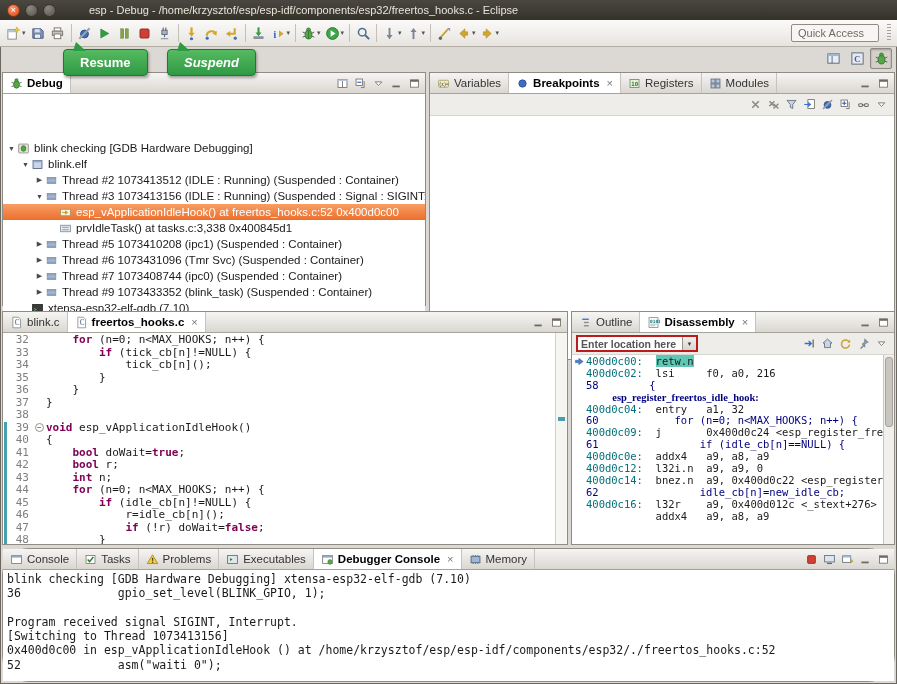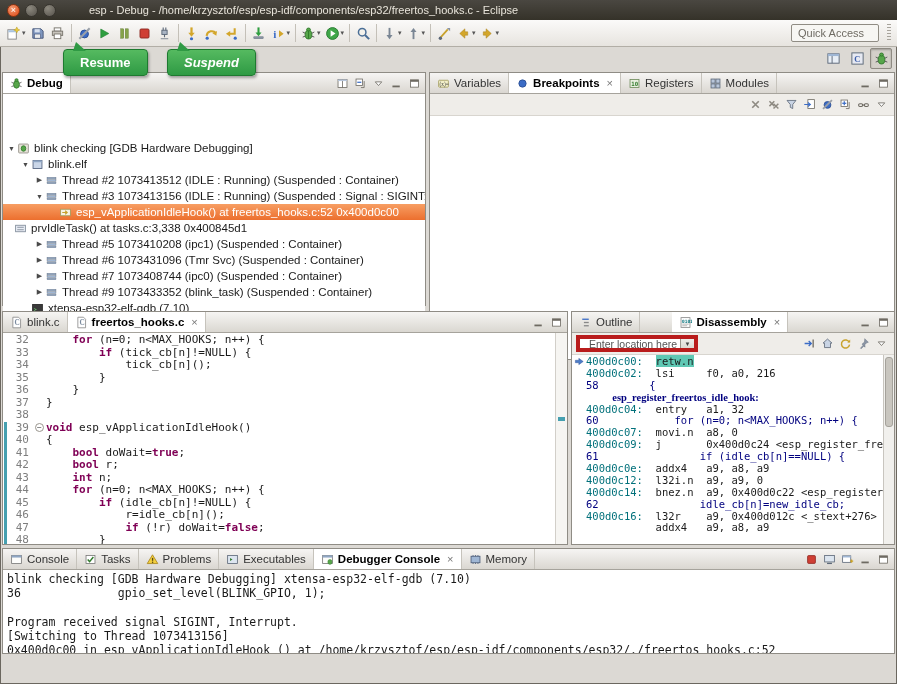--- a/index.html
+++ b/index.html
@@ -37,21 +37,21 @@
 .tab.sel{background:#fff;font-weight:bold;color:#000;}
 .tclose{color:#777;font-size:11px;margin-left:3px;font-weight:normal;}
 .hdricons{margin-left:auto;display:flex;align-items:center;padding-right:2px;flex:none;}
 .hbtn{width:18px;height:18px;display:inline-flex;align-items:center;justify-content:center;}
 .viewbar{height:22px;background:#efede9;border-bottom:1px solid #d8d5cf;display:flex;align-items:center;padding:0 4px;}
 .viewbar .right{margin-left:auto;display:flex;align-items:center;}
 #debug-panel{left:2px;top:72px;width:424px;height:234px;}
 #vars-panel{left:429px;top:72px;width:466px;height:288px;}
 #editor-panel{left:2px;top:311px;width:566px;height:234px;}
 #disasm-panel{left:571px;top:311px;width:324px;height:234px;}
-#console-panel{left:2px;top:548px;width:893px;height:106px;}
+#console-panel{left:2px;top:548px;width:893px;height:134px;border-radius:27px;}
 
 .tree{padding-top:2px;height:calc(100% - 21px);overflow:hidden;background:#fff;margin-top:44px;}
 .trow{height:16px;display:flex;align-items:center;white-space:nowrap;overflow:hidden;font-size:11.5px;}
 .trow .twisty{width:11px;font-size:7px;color:#4a4a4a;text-align:center;flex:none;}
 .trow .icon{flex:none;margin-right:1px;}
 .tnlabel{margin-left:3px;}
 .trow.sel{background:linear-gradient(#f79e63,#ec6f2e);color:#fff;}
 .trow.sel .tnlabel{color:#fff;}
 
 .edwrap{position:relative;display:flex;height:calc(100% - 21px);font-family:"DejaVu Sans Mono",monospace;font-size:11px;line-height:12.5px;background:#fff;overflow:hidden;}
@@ -59,21 +59,21 @@
 .lnumcol{width:30px;text-align:right;color:#7e7e7e;padding:1px 4px 0 0;flex:none;background:#fff;}
 .foldcol{width:13px;flex:none;padding-top:1px;}
 .fline{height:12.5px;display:flex;align-items:center;justify-content:center;}
 .foldm{width:9px;height:9px;border:1px solid #9a968e;border-radius:50%;background:#fff;color:#555;font-size:8px;line-height:7px;text-align:center;}
 .codecol{flex:1;padding-top:1px;overflow:hidden;white-space:pre;}
 .cline{height:12.5px;}
 .kw{color:#7f0055;font-weight:bold;}
 .overview{width:12px;flex:none;border-left:1px solid #d2cfc9;background:#f6f5f2;position:relative;}
 .ovmark{position:absolute;left:2px;width:7px;height:4px;background:#46a0b0;top:40%;}
 
-.combo{width:122px;height:17px;background:#fff;border:4px solid #b91c1c;display:flex;align-items:center;font-size:10.5px;color:#555;padding-left:9px;overflow:hidden;white-space:nowrap;}
+.combo{width:122px;height:17px;background:#fff;border:2px solid #b91c1c;display:flex;align-items:center;font-size:10.5px;color:#555;padding-left:3px;overflow:hidden;white-space:nowrap;font-weight:bold;}
 .combo .carrow{margin-left:auto;width:14px;height:15px;background:linear-gradient(#f3f2ef,#d7d4cd);border-left:1px solid #97938b;display:flex;align-items:center;justify-content:center;font-size:6px;color:#444;flex:none;}
 .dwrap{display:flex;height:calc(100% - 43px);font-family:"DejaVu Sans Mono",monospace;font-size:10.5px;line-height:11.9px;overflow:hidden;background:#fff;}
 .dgutter{width:14px;flex:none;padding-top:1px;}
 .grow{height:11.9px;display:flex;align-items:center;justify-content:center;}
 .dlines{flex:1;padding-top:1px;overflow:hidden;}
 .drow{height:11.9px;white-space:pre;}
 .addr{color:#00707a;}
 .itext.hl{background:#5fc8b4;}
 .drow.src{color:#00007f;}
 .drow.dlabel{color:#00007f;font-weight:bold;font-family:Liberation Serif, serif;}
@@ -445,21 +445,21 @@
       <div class="trow sel" style="padding-left: 45px;">
         <span class="twisty"></span>
         <span class="icon">
           <svg width="13" height="13" viewBox="0 0 16 16" xmlns="http://www.w3.org/2000/svg">
             <rect x="2" y="4" width="12" height="8" fill="#f6f2e4" stroke="#a09a5a"></rect>
             <path d="M4 8h6M7.6 5.8L10 8l-2.4 2.2" fill="none" stroke="#c8a22c" stroke-width="1.5"></path>
           </svg>
         </span>
         <span class="tnlabel">esp_vApplicationIdleHook() at freertos_hooks.c:52 0x400d0c00</span>
       </div>
-      <div class="trow" style="">
+      <div class="trow" style="padding-left: 45px;">
         <span class="twisty"></span>
         <span class="icon">
           <svg width="13" height="13" viewBox="0 0 16 16" xmlns="http://www.w3.org/2000/svg">
             <rect x="2" y="4" width="12" height="8" fill="#e8ecf4" stroke="#7a8694"></rect>
             <line x1="4" y1="6.5" x2="12" y2="6.5" stroke="#7a8694"></line>
             <line x1="4" y1="9.5" x2="12" y2="9.5" stroke="#7a8694"></line>
           </svg>
         </span>
         <span class="tnlabel">prvIdleTask() at tasks.c:3,338 0x400845d1</span>
       </div>
@@ -737,21 +737,21 @@
       </div>
     <div class="codecol" id="codecol"><div class="cline">    <span class="kw">for</span> (n=0; n&lt;MAX_HOOKS; n++) {</div><div class="cline">        <span class="kw">if</span> (tick_cb[n]!=NULL) {</div><div class="cline">            tick_cb[n]();</div><div class="cline">        }</div><div class="cline">    }</div><div class="cline">}</div><div class="cline">&nbsp;</div><div class="cline"><span class="kw">void</span> esp_vApplicationIdleHook()</div><div class="cline">{</div><div class="cline">    <span class="kw">bool</span> doWait=<span class="kw">true</span>;</div><div class="cline">    <span class="kw">bool</span> r;</div><div class="cline">    <span class="kw">int</span> n;</div><div class="cline">    <span class="kw">for</span> (n=0; n&lt;MAX_HOOKS; n++) {</div><div class="cline">        <span class="kw">if</span> (idle_cb[n]!=NULL) {</div><div class="cline">            r=idle_cb[n]();</div><div class="cline">            <span class="kw">if</span> (!r) doWait=<span class="kw">false</span>;</div><div class="cline">        }</div></div>
     <div class="overview">
         <div class="ovmark"></div>
       </div>
   </div>
 </div>
 
 <div class="panel" id="disasm-panel">
   <div class="tabbar">
-    <div id="disasm-tabs" style="display:flex;gap:32px;">
+    <div id="disasm-tabs" style="display:flex;">
         <div class="tab">
           <span class="icon">
             <svg width="13" height="13" viewBox="0 0 16 16" xmlns="http://www.w3.org/2000/svg">
               <line x1="4" y1="4" x2="12" y2="4" stroke="#3b6cc6" stroke-width="1.6"></line>
               <line x1="6" y1="8" x2="12" y2="8" stroke="#888" stroke-width="1.6"></line>
               <line x1="6" y1="12" x2="12" y2="12" stroke="#888" stroke-width="1.6"></line>
             </svg>
           </span>
           <span class="tlabel">Outline</span>
         </div>
@@ -856,21 +856,20 @@
         <div class="grow"></div>
         <div class="grow"></div>
       </div>
     <div class="dlines" id="dlines">
         <div class="drow"><span class="addr">400d0c00:</span>  <span class="itext hl">retw.n</span></div>
         <div class="drow"><span class="addr">400d0c02:</span>  <span class="itext">lsi     f0, a0, 216</span></div>
         <div class="drow src">58        {</div>
         <div class="drow dlabel">          esp_register_freertos_idle_hook:</div>
         <div class="drow"><span class="addr">400d0c04:</span>  <span class="itext">entry   a1, 32</span></div>
         <div class="drow src">60            for (n=0; n&lt;MAX_HOOKS; n++) {</div>
-        <div class="drow"><span class="addr">400d0c07:</span>  <span class="itext">movi.n  a8, 0</span></div>
         <div class="drow"><span class="addr">400d0c09:</span>  <span class="itext">j       0x400d0c24 &lt;esp_register_free</span></div>
         <div class="drow src">61                if (idle_cb[n]==NULL) {</div>
         <div class="drow"><span class="addr">400d0c0e:</span>  <span class="itext">addx4   a9, a8, a9</span></div>
         <div class="drow"><span class="addr">400d0c12:</span>  <span class="itext">l32i.n  a9, a9, 0</span></div>
         <div class="drow"><span class="addr">400d0c14:</span>  <span class="itext">bnez.n  a9, 0x400d0c22 &lt;esp_register_</span></div>
         <div class="drow src">62                idle_cb[n]=new_idle_cb;</div>
         <div class="drow"><span class="addr">400d0c16:</span>  <span class="itext">l32r    a9, 0x400d012c &lt;_stext+276&gt;</span></div>
         <div class="drow"><span class="addr">         </span>  <span class="itext">addx4   a9, a8, a9</span></div>
       </div>
     <div class="vscroll">

